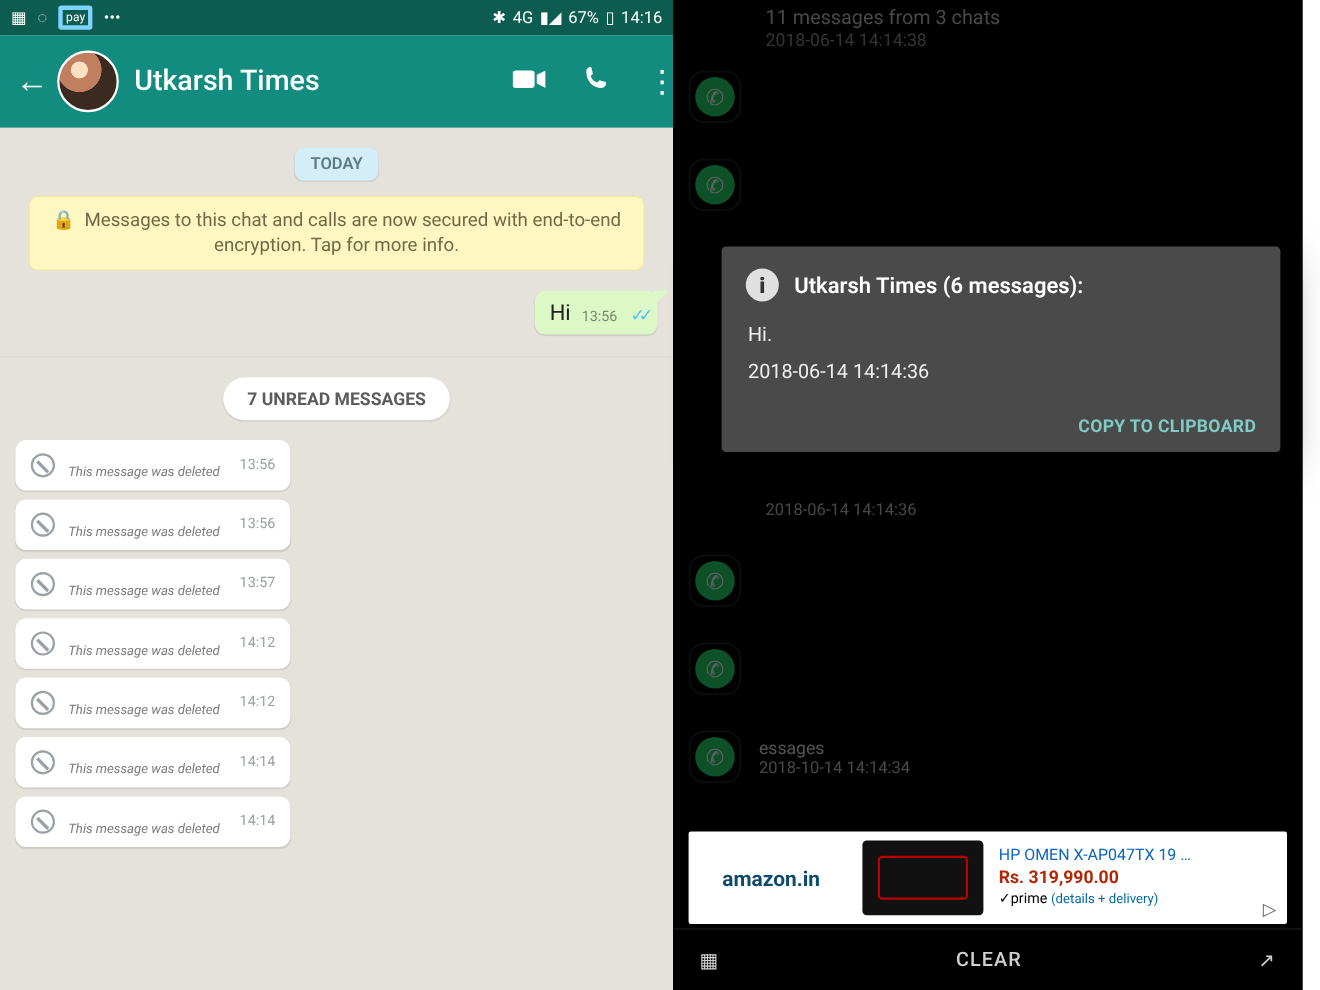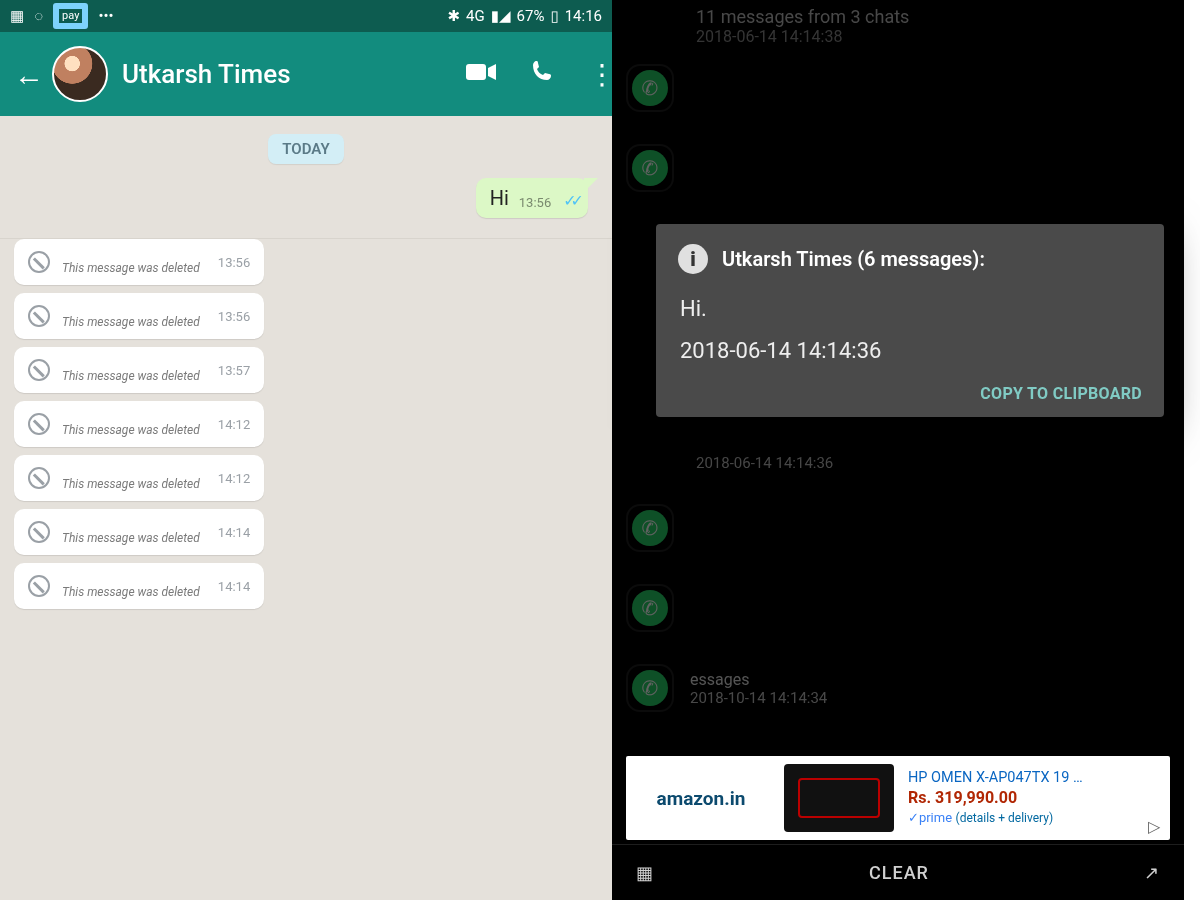--- a/index.html
+++ b/index.html
@@ -10,21 +10,21 @@
   .pane.right { width: 572px; background: #000; color: #fff; }
 
   
   .statusbar {
     height: 32px; background: #0d5c50; color: #fff;
     display: flex; align-items: center; justify-content: space-between;
     padding: 0 10px; font-size: 15px;
   }
   .statusbar .icons { display: flex; gap: 10px; align-items: center; }
   .statusbar .right-icons { display: flex; gap: 6px; align-items: center; font-size: 15px;}
-  .statusbar .pill { border:6px solid #7dd3fc; border-radius:3px; padding:0 3px; font-size:11px; line-height:14px;}
+  .statusbar .pill { border:4px solid #7dd3fc; border-radius:3px; padding:0 3px; font-size:11px; line-height:14px;}
   .appbar {
     height: 84px; background: #128c7e; color:#fff;
     display: flex; align-items: center; padding: 0 14px; gap: 14px;
   }
   .back-arrow { font-size: 30px; }
   .avatar {
     width: 56px; height: 56px; border-radius: 50%;
     background: radial-gradient(circle at 35% 30%, #ffe0c0 0 15%, #c08060 16% 40%, #3a2a20 41% 100%);
     border: 2px solid #fff; margin-left:-6px;
   }
@@ -39,21 +39,21 @@
     background:#d3eef6; color:#5b7a87; font-size:15px; font-weight:600;
     padding:6px 14px; border-radius:8px; box-shadow:0 1px 1px rgba(0,0,0,.08);
   }
   .encrypt {
     margin: 0 26px 18px; background:#fff7c2; border:1px solid #f0e79a;
     border-radius:8px; color:#6f6a45; font-size:17px; text-align:center;
     padding:10px 20px; line-height:1.35;
   }
   .encrypt .lock { color:#a7a06a; margin-right:4px;}
   .msg-out {
-    align-self:flex-end; margin: 0 24px 16px auto; width:max-content;
+    align-self:flex-end; margin: 0 14px 16px auto; width:max-content;
     background:#dcf8c6; border-radius:10px; padding:8px 10px 8px 14px;
     display:flex; align-items:flex-end; gap:10px; position:relative;
     box-shadow:0 1px 1px rgba(0,0,0,.1);
   }
   .msg-out::after{
     content:""; position:absolute; right:-10px; top:0;
     border-top:0 solid transparent; border-left:14px solid #dcf8c6; border-bottom:14px solid transparent;
   }
   .msg-out .text{font-size:20px; color:#222;}
   .msg-out .time{font-size:13px; color:#7a8a6f;}
@@ -106,39 +106,39 @@
     position:absolute; left:44px; right:20px; top:224px;
     background:#4a4a4a; border-radius:4px; padding:20px 22px 14px;
     box-shadow:0 12px 40px rgba(0,0,0,.6);
   }
   .dialog-head{ display:flex; align-items:center; gap:14px; margin-bottom:14px;}
   .info-ico{
     width:30px;height:30px;border-radius:50%;background:#e0e0e0;color:#333;
     display:flex;align-items:center;justify-content:center;font-weight:900;font-size:20px;
   }
   .dialog-title{ color:#fff; font-size:20px; font-weight:600;}
-  .dialog-body{ color:#eee; font-size:22px; line-height:1.9; padding-left:2px;}
-  .dialog-actions{ text-align:right; margin-top:12px;}
+  .dialog-body{ color:#eee; font-size:18px; line-height:1.9; padding-left:2px;}
+  .dialog-actions{ text-align:right; margin-top:22px;}
   .copy-btn{ color:#80cbc4; font-size:16px; font-weight:700; letter-spacing:.3px; background:none;border:none;}
 
   .ad-banner{
     position:absolute; left:14px; right:14px; bottom:60px; height:84px;
     background:#fff; color:#222; display:flex; align-items:center;
     border-radius:2px; overflow:hidden;
   }
   .ad-left{
     width:150px; display:flex;align-items:center;justify-content:center;
     font-weight:700; font-size:19px; color:#0c4a6e;
   }
   .ad-thumb{ width:110px;height:68px;background:#111;border-radius:4px;margin:0 8px;position:relative;}
   .ad-thumb::after{content:"";position:absolute;inset:14px;border:2px solid #b00; border-radius:4px;}
   .ad-info{ flex:1; font-size:14px; line-height:1.3; padding:4px 6px;}
   .ad-info .title{ color:#0a66c2; font-size:14.5px; white-space:nowrap; overflow:hidden; text-overflow:ellipsis;}
   .ad-info .price{ color:#b12704; font-weight:700; font-size:16px;}
-  .ad-info .prime{ color:#3b82f6; font-size:13px;}
+  .ad-info .prime{ color:#000000; font-size:13px;}
   .ad-info .fine{ color:#0369a1; font-size:12px;}
   .ad-corner{ width:26px; align-self:flex-end; color:#666; font-size:16px; padding:4px;}
   .bottom-bar{
     position:absolute; left:0;right:0;bottom:0;height:56px;
     display:flex;align-items:center;justify-content:space-between;
     padding:0 24px; color:#d0d0d0; font-size:18px; letter-spacing:1px;
     border-top:1px solid #1e1e1e;
   }
   .bb-center{ font-weight:500; }
 </style>
@@ -180,30 +180,35 @@
         <svg width="24" height="24" viewBox="0 0 24 24">
             <path fill="#fff" d="M6 2c1 0 2 0 2 2l1 4-2 2c1 3 3 5 6 6l2-2 4 1c2 0 2 1 2 2 0 2-2 4-4 4C9 21 3 15 3 6c0-2 2-4 3-4z"></path>
           </svg>
       </span>
       <span class="action vdots"></span>
     </div>
 
     <div class="chat-body">
       <div class="day-chip">TODAY</div>
 
+      <div class="encrypt">
+        <span class="lock">🔒</span>
+        <span>Messages to this chat and calls are now secured with end-to-end encryption. Tap for more info.</span>
+      </div>
 
       <div style="display:flex;">
         <div class="msg-out">
           <span class="text">Hi</span>
           <span class="time">13:56</span>
           <span class="ticks">✓✓</span>
         </div>
       </div>
 
       <div class="divider-line"></div>
+      <div class="unread-chip">7 UNREAD MESSAGES</div>
 
       <div id="deleted-list">
           <div class="msg-in">
             <span class="noentry"></span>
             <span class="deleted-text">This message was deleted</span>
             <span class="time">13:56</span>
           </div>
           <div class="msg-in">
             <span class="noentry"></span>
             <span class="deleted-text">This message was deleted</span>

